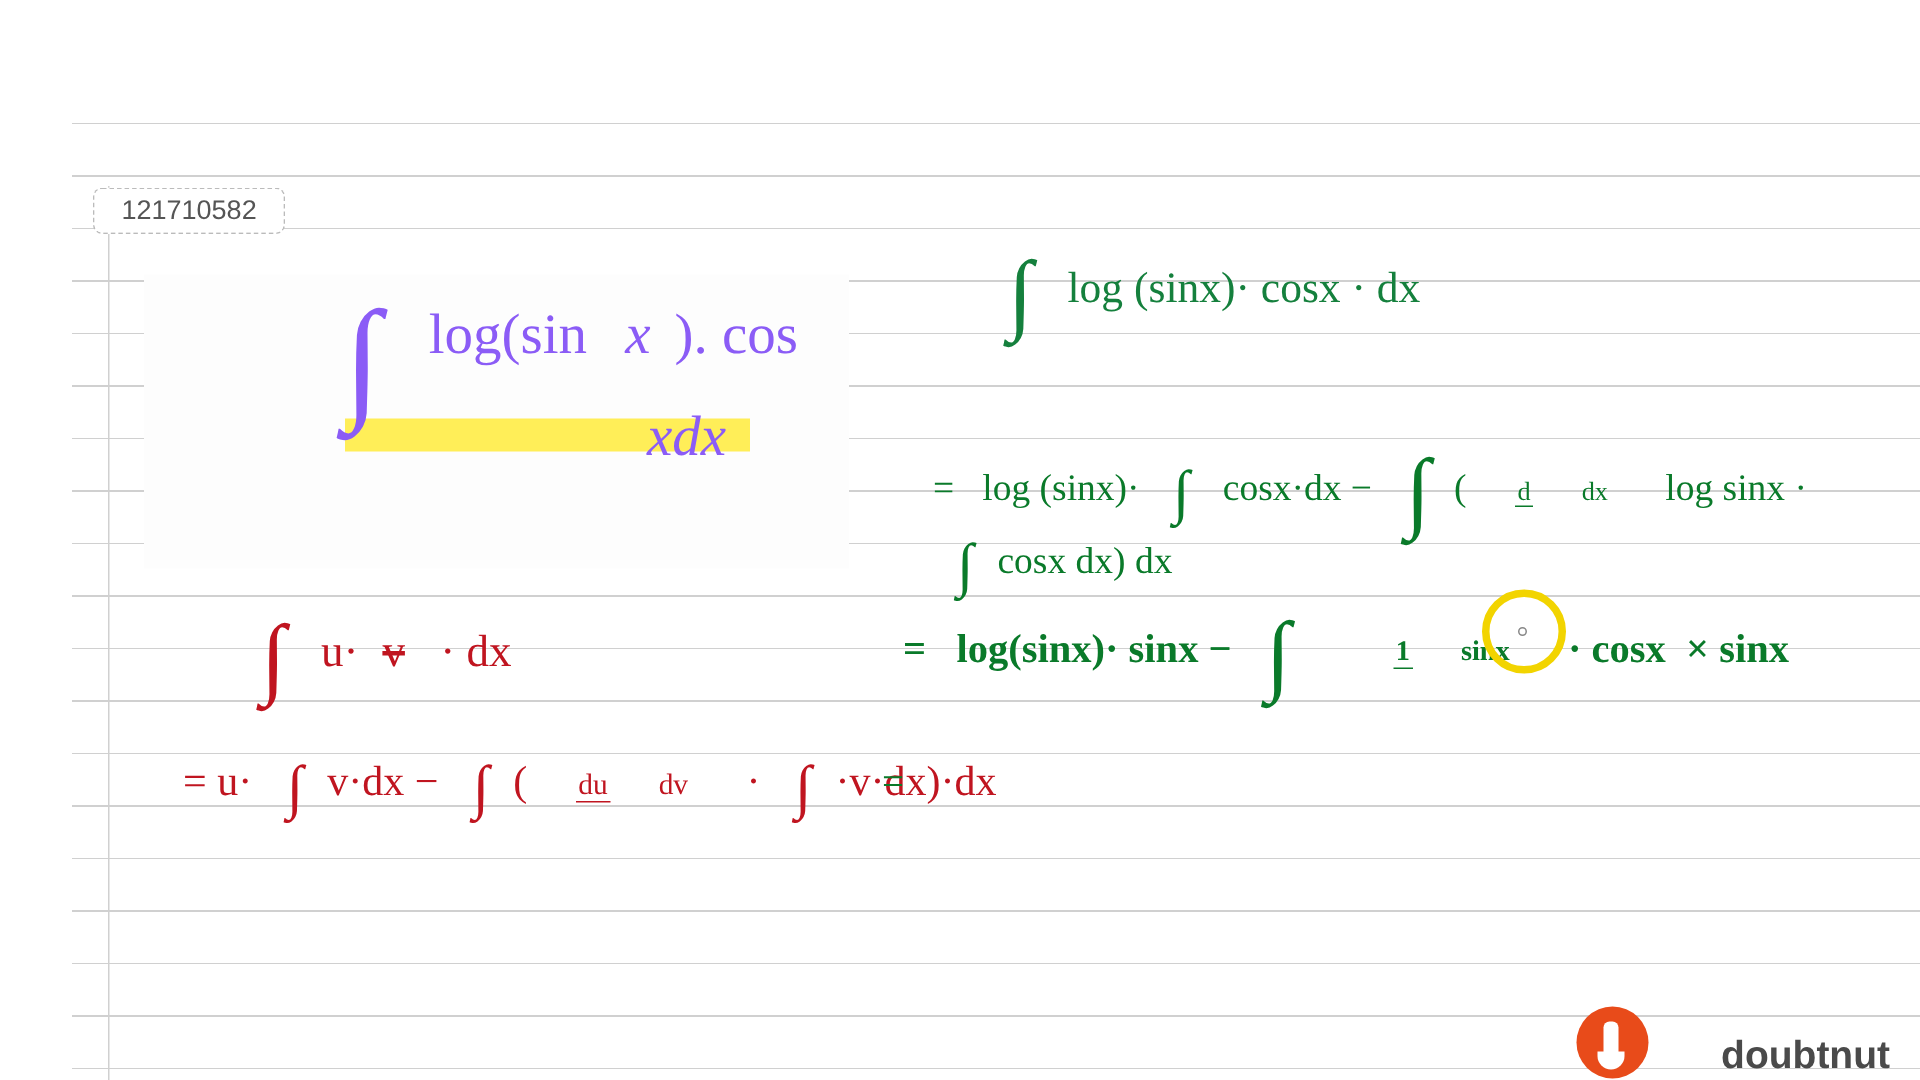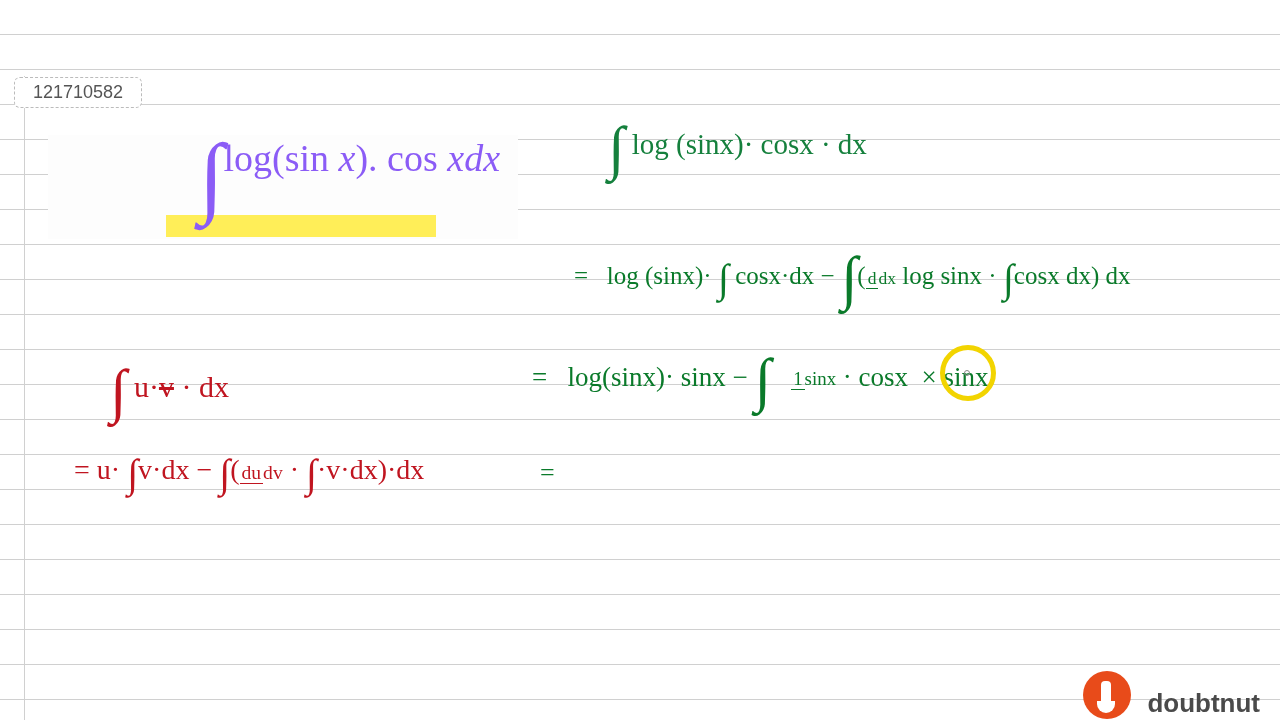--- a/index.html
+++ b/index.html
@@ -1,15 +1,15 @@
 <!DOCTYPE html>
 <html><head>
   <meta charset="utf-8">
   <style>
-    * { margin: 0; padding: 0; box-sizing: border-box; }
+    * { margin: 16px; padding: 0; box-sizing: border-box; }
     body {
       width: 1280px;
       height: 720px;
       background: #fff;
       position: relative;
       font-family: 'Segoe UI', Arial, sans-serif;
       overflow: hidden;
     }
     
     .paper {
@@ -91,21 +91,21 @@
     }
     .hand { position: absolute; font-family: 'Comic Sans MS', cursive; }
     .red { color: #c01520; }
     .green { color: #0a7a2a; }
     .blue { color: #15803d; }
     
     .hw1 { top: 370px; left: 110px; font-size: 30px; text-align: right; }
     .hw2 { top: 450px; left: 74px; font-size: 28px; }
     .hw3 { top: 128px; left: 608px; font-size: 29px; }
     .hw4 { top: 255px; left: 574px; font-size: 25px; }
-    .hw5 { top: 362px; left: 532px; font-size: 27px; }
+    .hw5 { top: 362px; left: 554px; font-size: 27px; font-weight: bold; }
     .hw6 { top: 458px; left: 540px; font-size: 26px; }
     .circle-mark {
       position: absolute;
       top: 345px;
       left: 940px;
       width: 56px;
       height: 56px;
       border: 5px solid #f2d400;
       border-radius: 50%;
       z-index: 2;

